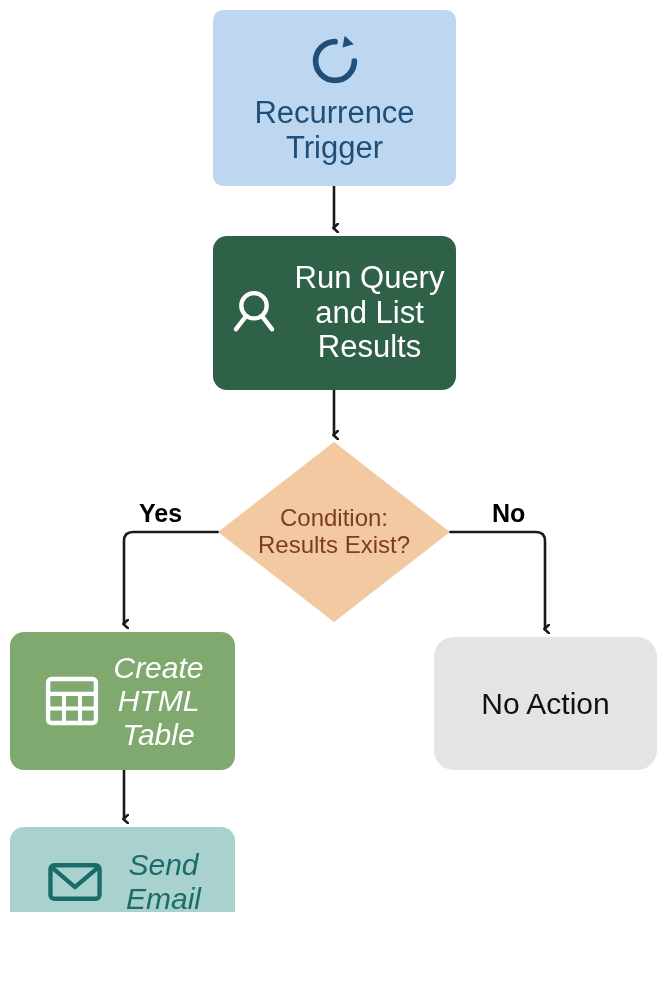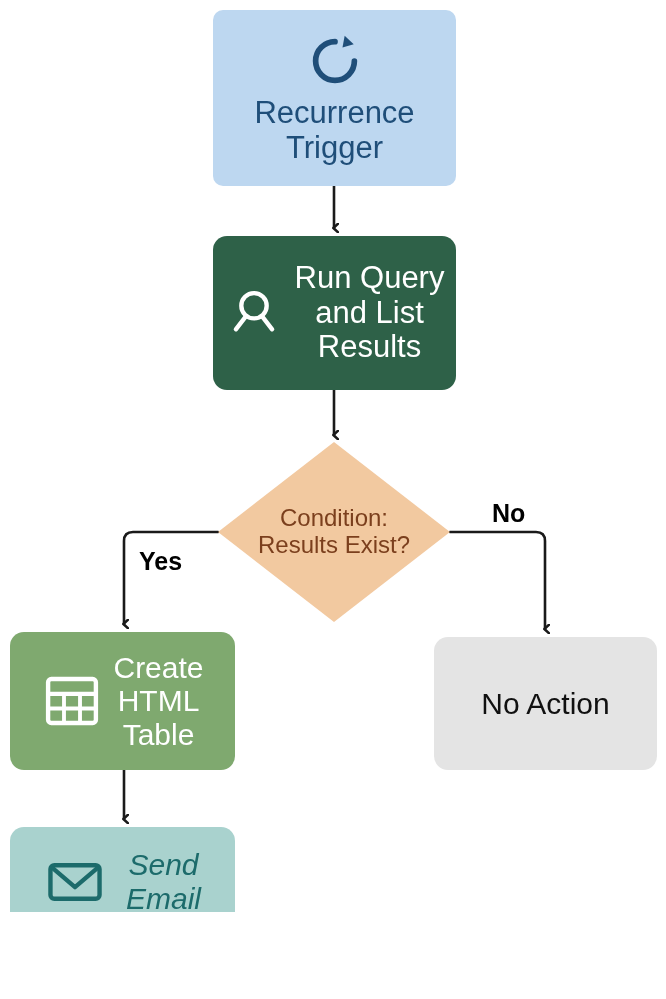--- a/index.html
+++ b/index.html
@@ -104,21 +104,21 @@
 
   
   #node-createtable {
     left: 10px;
     top: 632px;
     width: 225px;
     height: 138px;
     background: #7fa96f;
     border-radius: 14px;
   }
-  #node-createtable .node-inner { gap: 10px; }
+  #node-createtable .node-inner { gap: 10px; font-style: italic; }
   #node-createtable .node-label {
     color: #ffffff;
     font-size: 30px;
   }
 
   
   #node-sendemail {
     left: 10px;
     top: 827px;
     width: 225px;
@@ -132,21 +132,21 @@
     font-size: 30px;
   }
 
   
   #node-noaction {
     left: 434px;
     top: 637px;
     width: 223px;
     height: 133px;
     background: #e4e4e4;
-    border-radius: 14px;
+    border-radius: 20px;
   }
   #node-noaction .node-label {
     color: #111111;
     font-size: 30px;
     font-weight: 400;
   }
 
   
   #connectors {
     position: absolute;
@@ -158,21 +158,21 @@
   }
 
   
   .branch-label {
     position: absolute;
     font-family: "Liberation Sans", sans-serif;
     font-weight: bold;
     font-size: 25px;
     color: #000000;
   }
-  #label-yes { left: 139px; top: 499px; margin-top: 48px; }
+  #label-yes { left: 139px; top: 499px; }
   #label-no  { left: 492px; top: 499px; }
 </style>
 </head>
 <body>
 
 <div id="canvas">
 
   <svg id="connectors" viewBox="0 0 666 999" width="666" height="999" aria-hidden="true">
     <defs>
       <marker id="arrowhead" markerWidth="10" markerHeight="10" refX="5.2" refY="5" orient="auto" markerUnits="userSpaceOnUse">

